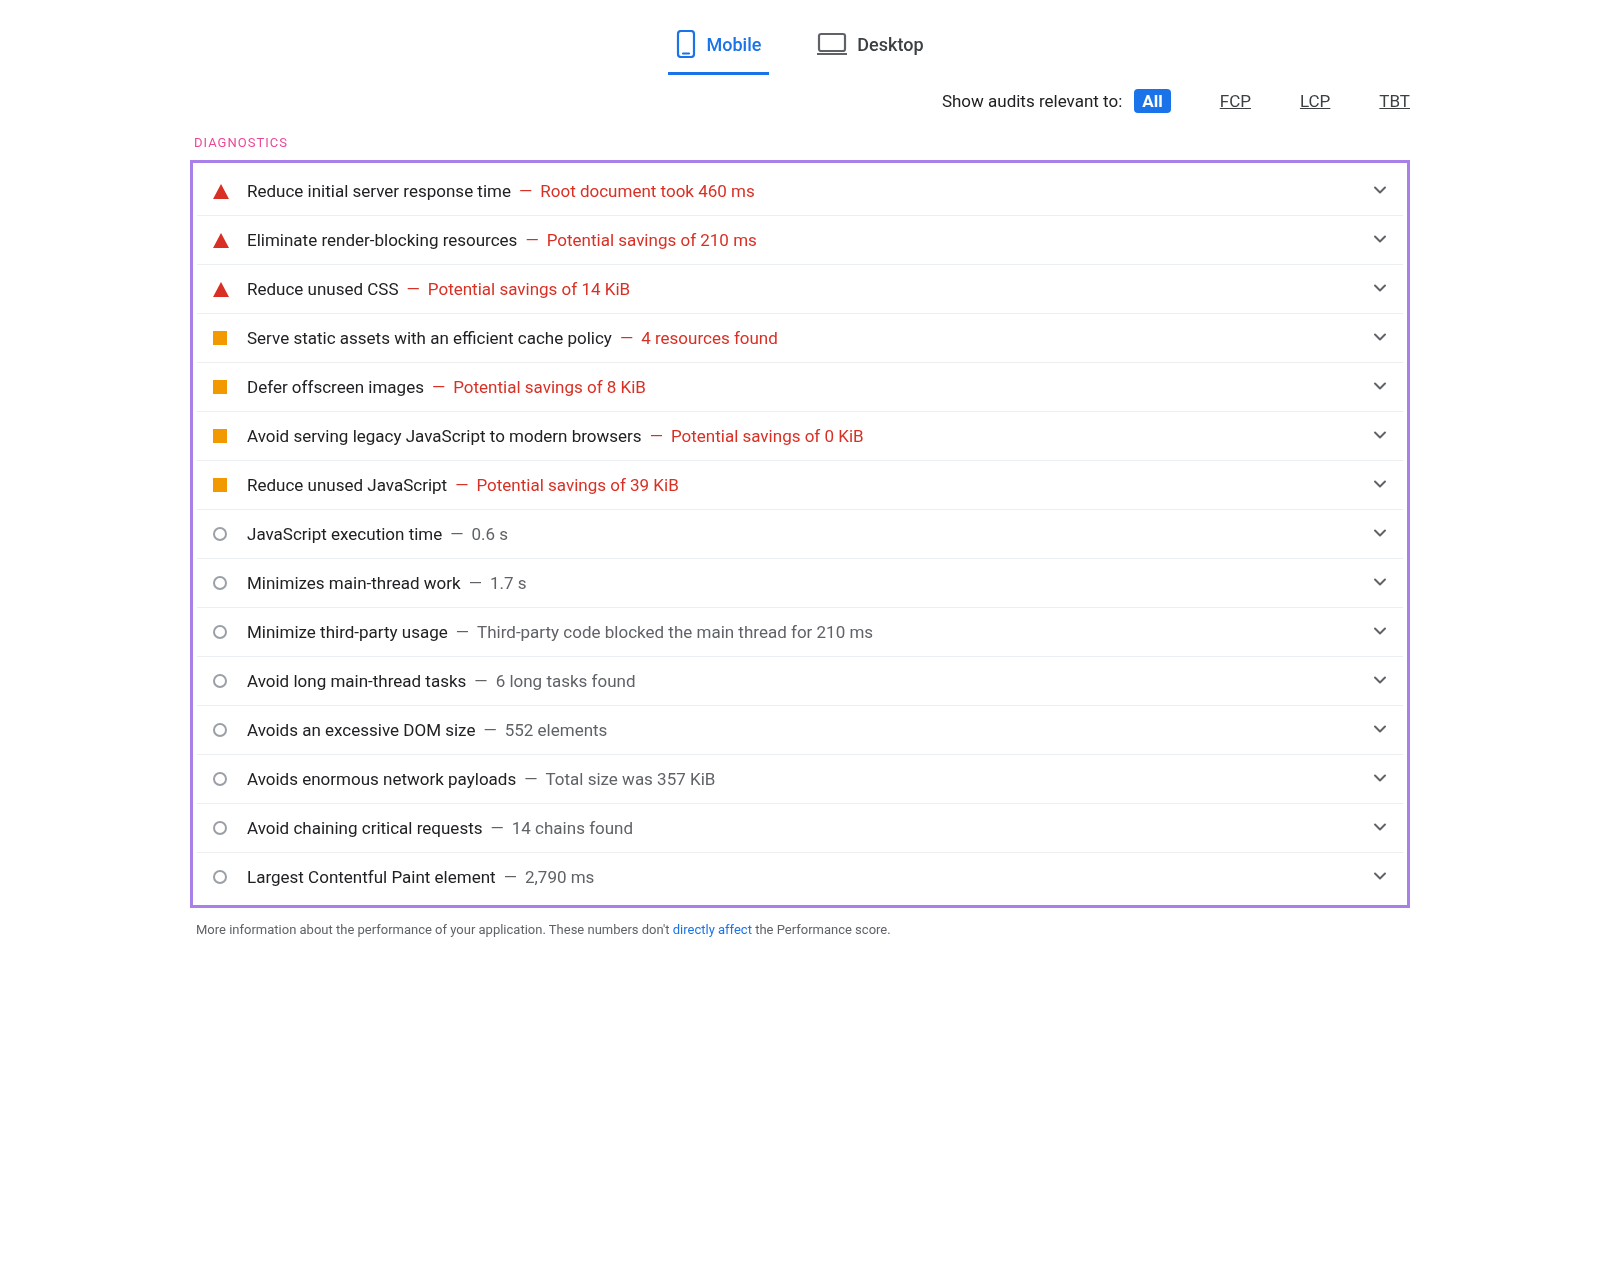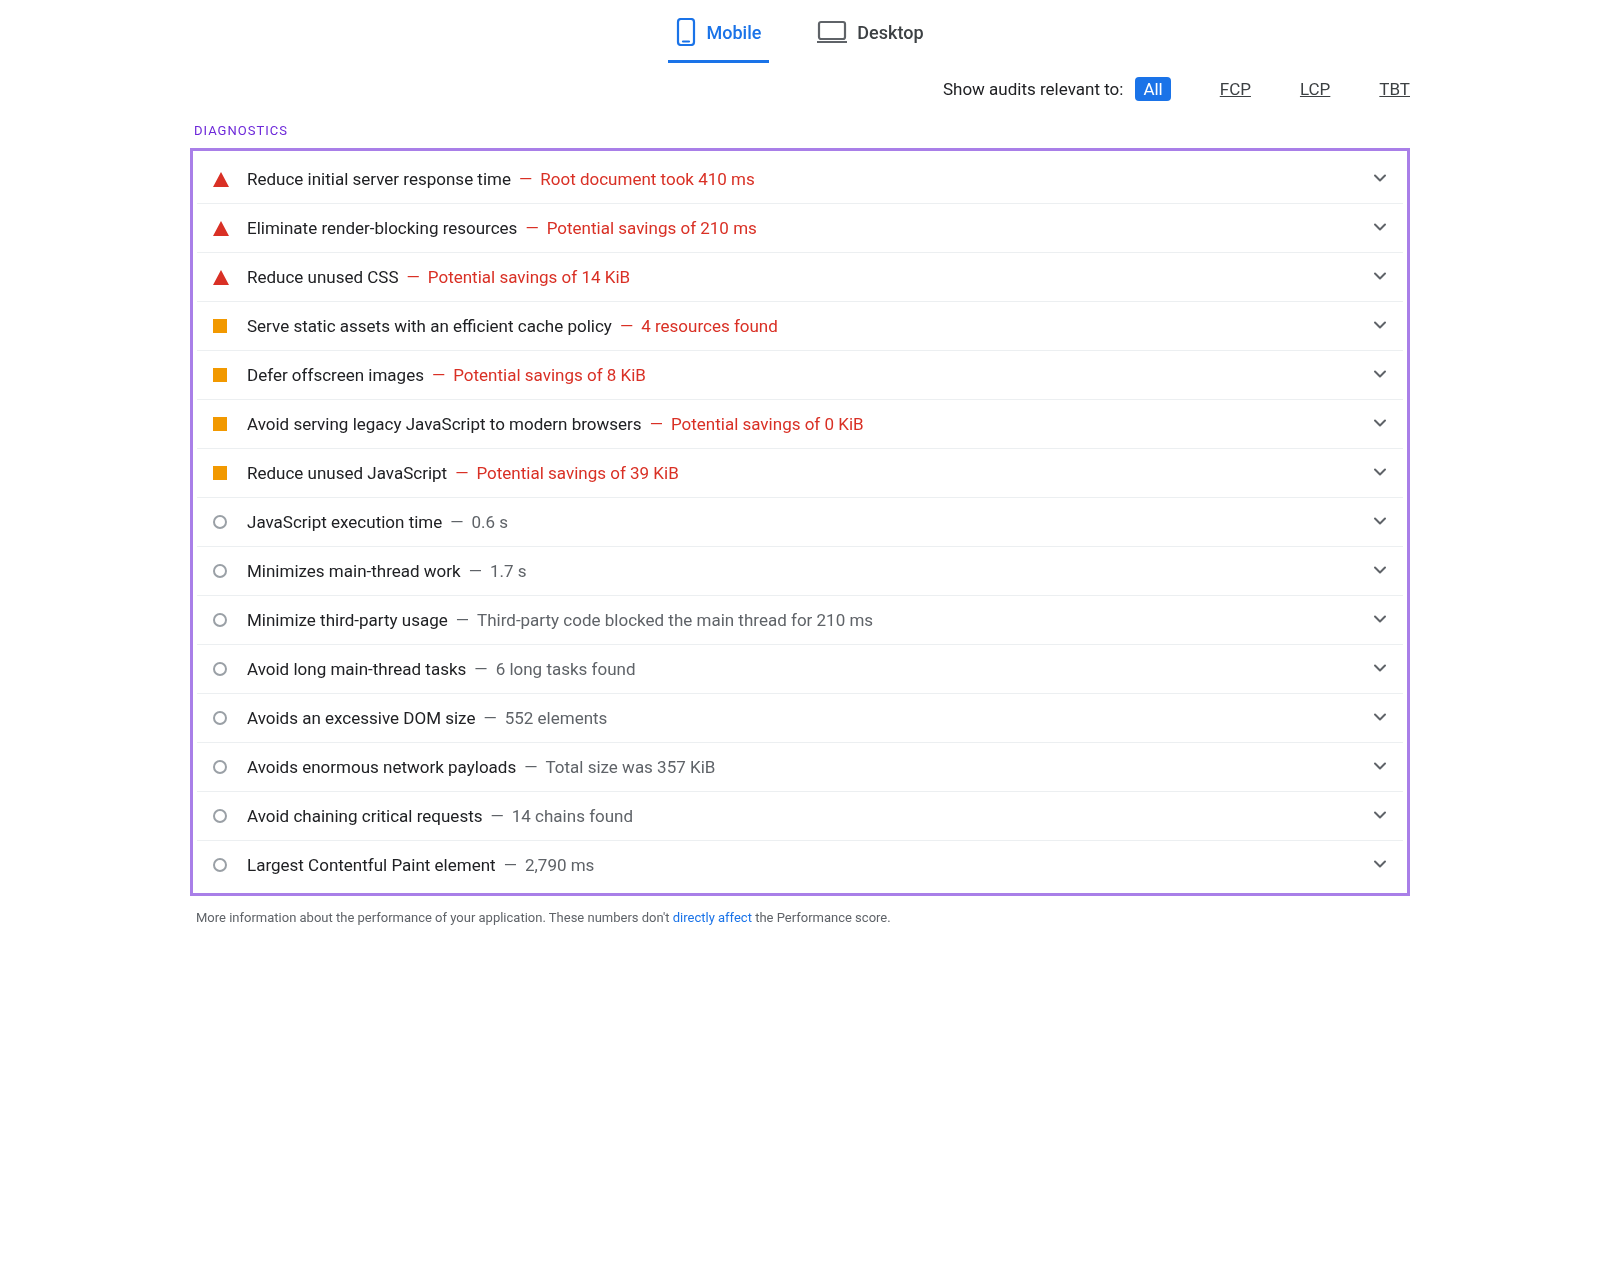--- a/index.html
+++ b/index.html
@@ -4,21 +4,21 @@
 <style>
   body {
     margin: 0;
     font-family: Roboto, Arial, sans-serif;
     background: #fff;
     color: #202124;
     font-size: 14px;
   }
   .container {
     width: 1220px;
-    margin: 0 auto;
+    margin: 12px auto;
     box-sizing: border-box;
   }
   .tabs {
     display: flex;
     justify-content: center;
     gap: 40px;
     padding: 8px 0 0 0;
   }
   .tab {
     display: flex;
@@ -42,33 +42,33 @@
     align-items: center;
     gap: 12px;
     padding: 14px 0;
     font-size: 17px;
   }
   .filter-row .pill {
     background: #1a73e8;
     color: #fff;
     padding: 2px 8px;
     border-radius: 4px;
-    font-weight: 400;
+    font-weight: 700;
     cursor: pointer;
   }
   .filter-row .link {
     text-decoration: underline;
     color: #3c4043;
     cursor: pointer;
     padding-left: 37px;
   }
   .section-header {
     font-size: 13px;
     letter-spacing: 1px;
-    color: #6d28d9;
+    color: #ec4899;
     padding: 8px 0 10px 4px;
   }
   .audit-list {
     border: 3px solid #a97fe8;
     border-radius: 0;
     padding: 4px;
     box-sizing: border-box;
   }
   .audit-row {
     display: flex;
@@ -169,21 +169,21 @@
 
   <div class="section-header">DIAGNOSTICS</div>
 
   <div class="audit-list" id="audit-list">
       <div class="audit-row">
         <div class="status">
           <div class="tri"></div>
         </div>
         <span class="title">Reduce initial server response time</span>
         <span class="dash red">—</span>
-        <span class="detail red">Root document took 410 ms</span>
+        <span class="detail red">Root document took 460 ms</span>
         <span class="chevron"><svg width="14" height="14" viewBox="0 0 14 14">
             <path d="M2 4.5 L7 9.5 L12 4.5" fill="none" stroke="#5f6368" stroke-width="2" stroke-linecap="round" stroke-linejoin="round"></path>
           </svg></span>
       </div>
       <div class="audit-row">
         <div class="status">
           <div class="tri"></div>
         </div>
         <span class="title">Eliminate render-blocking resources</span>
         <span class="dash red">—</span>

